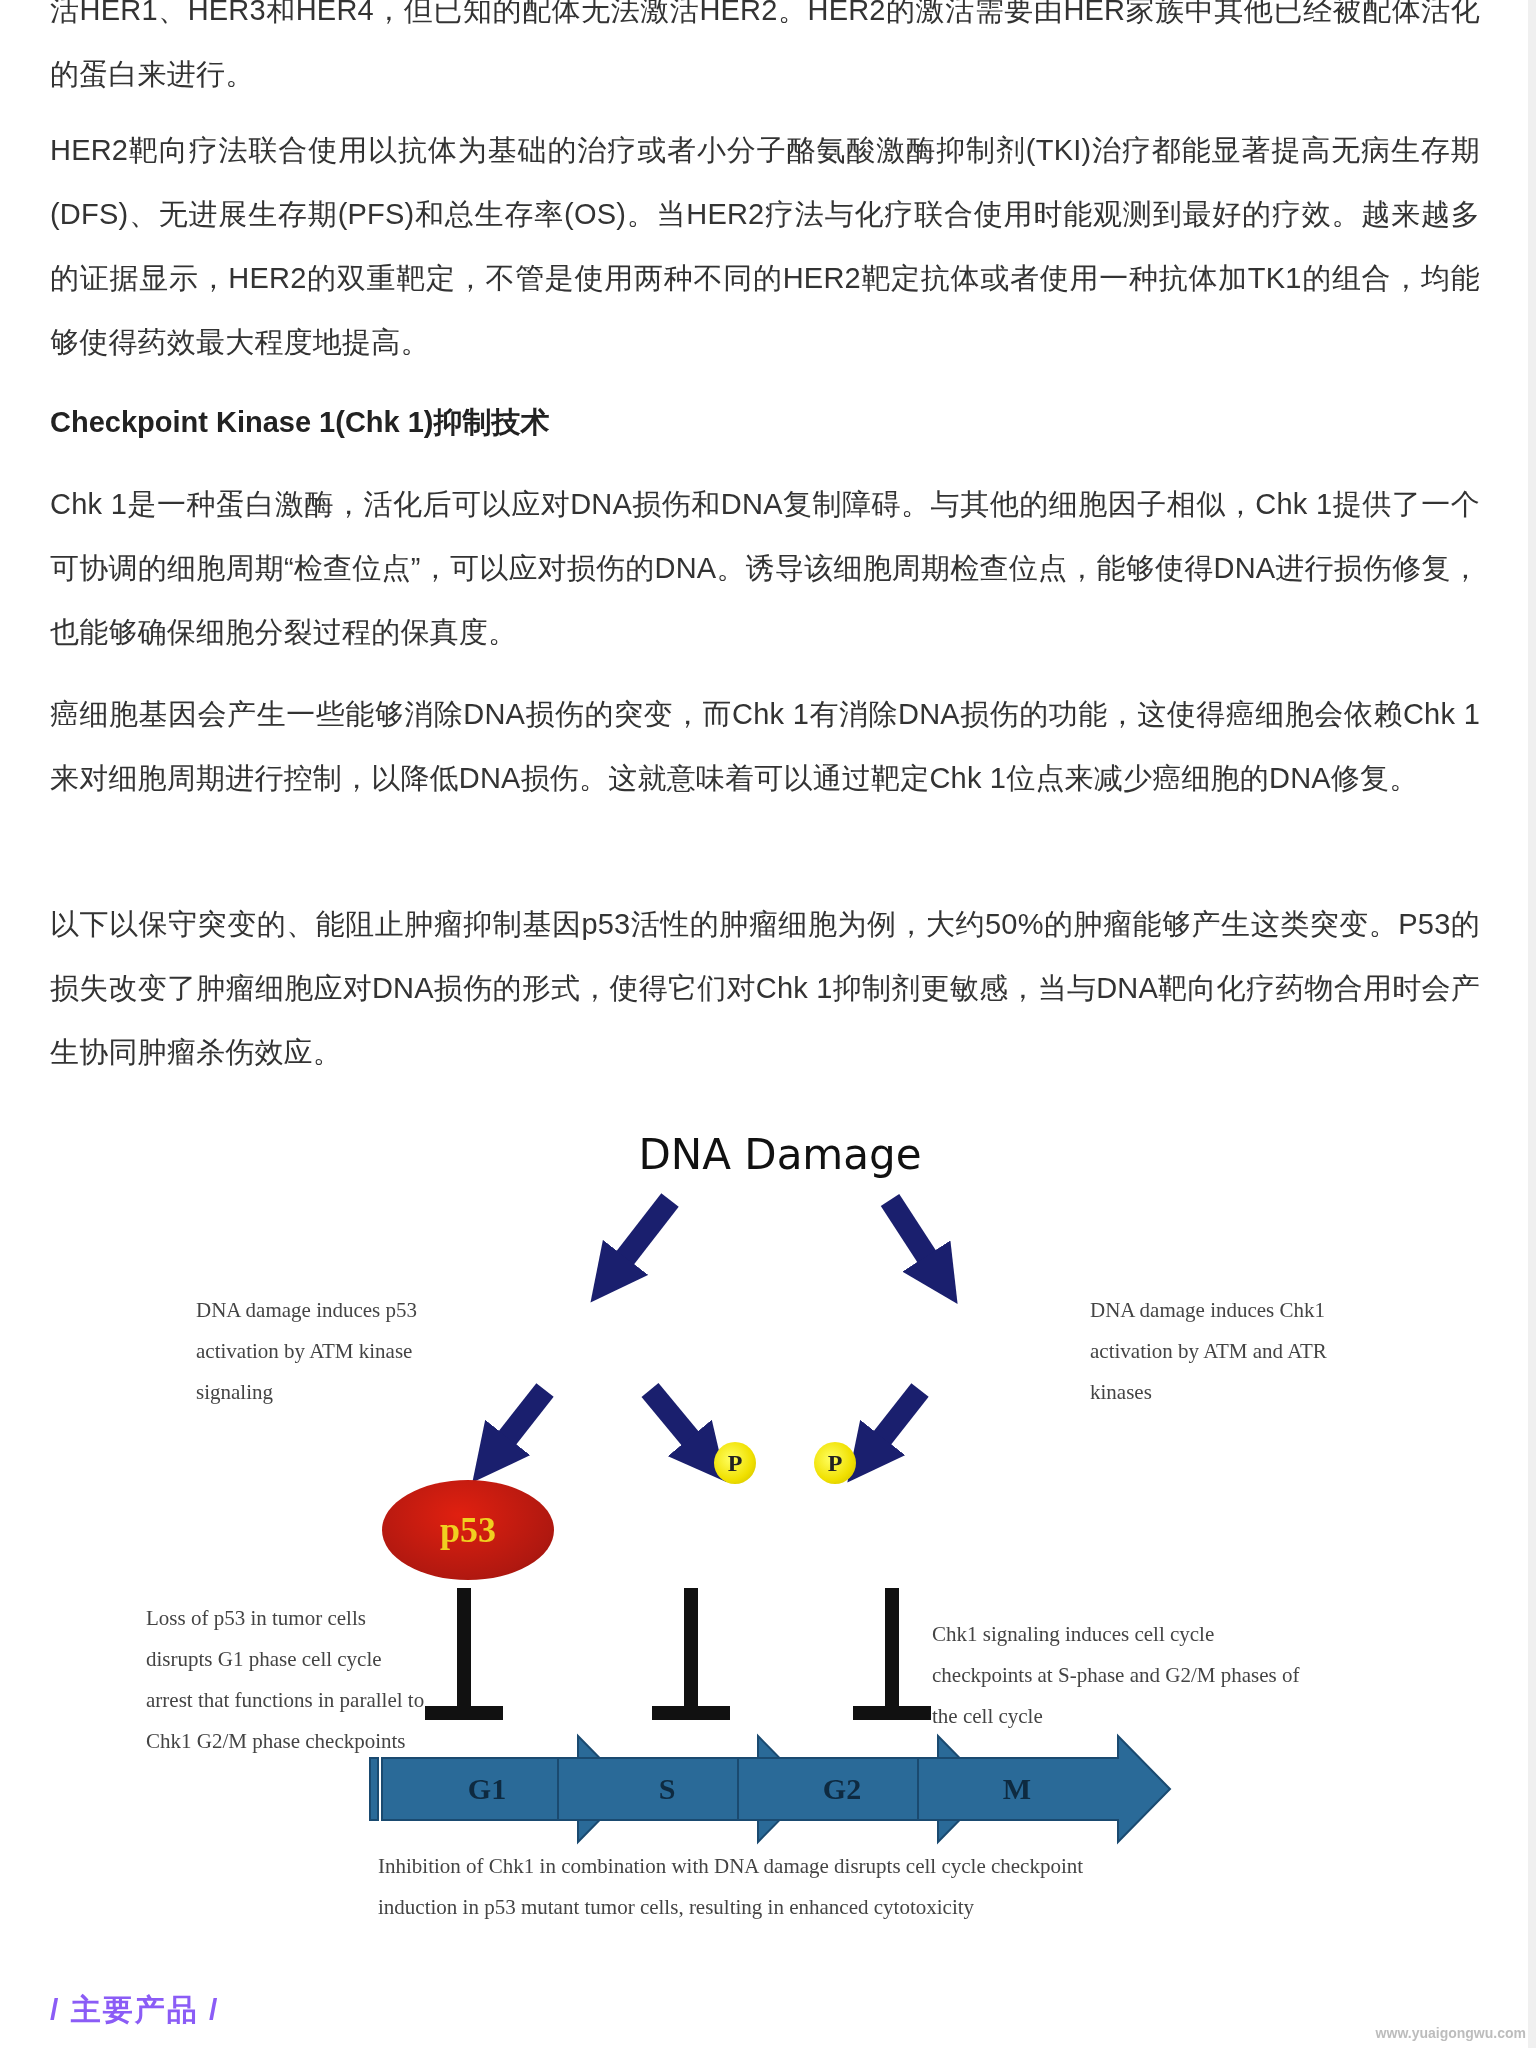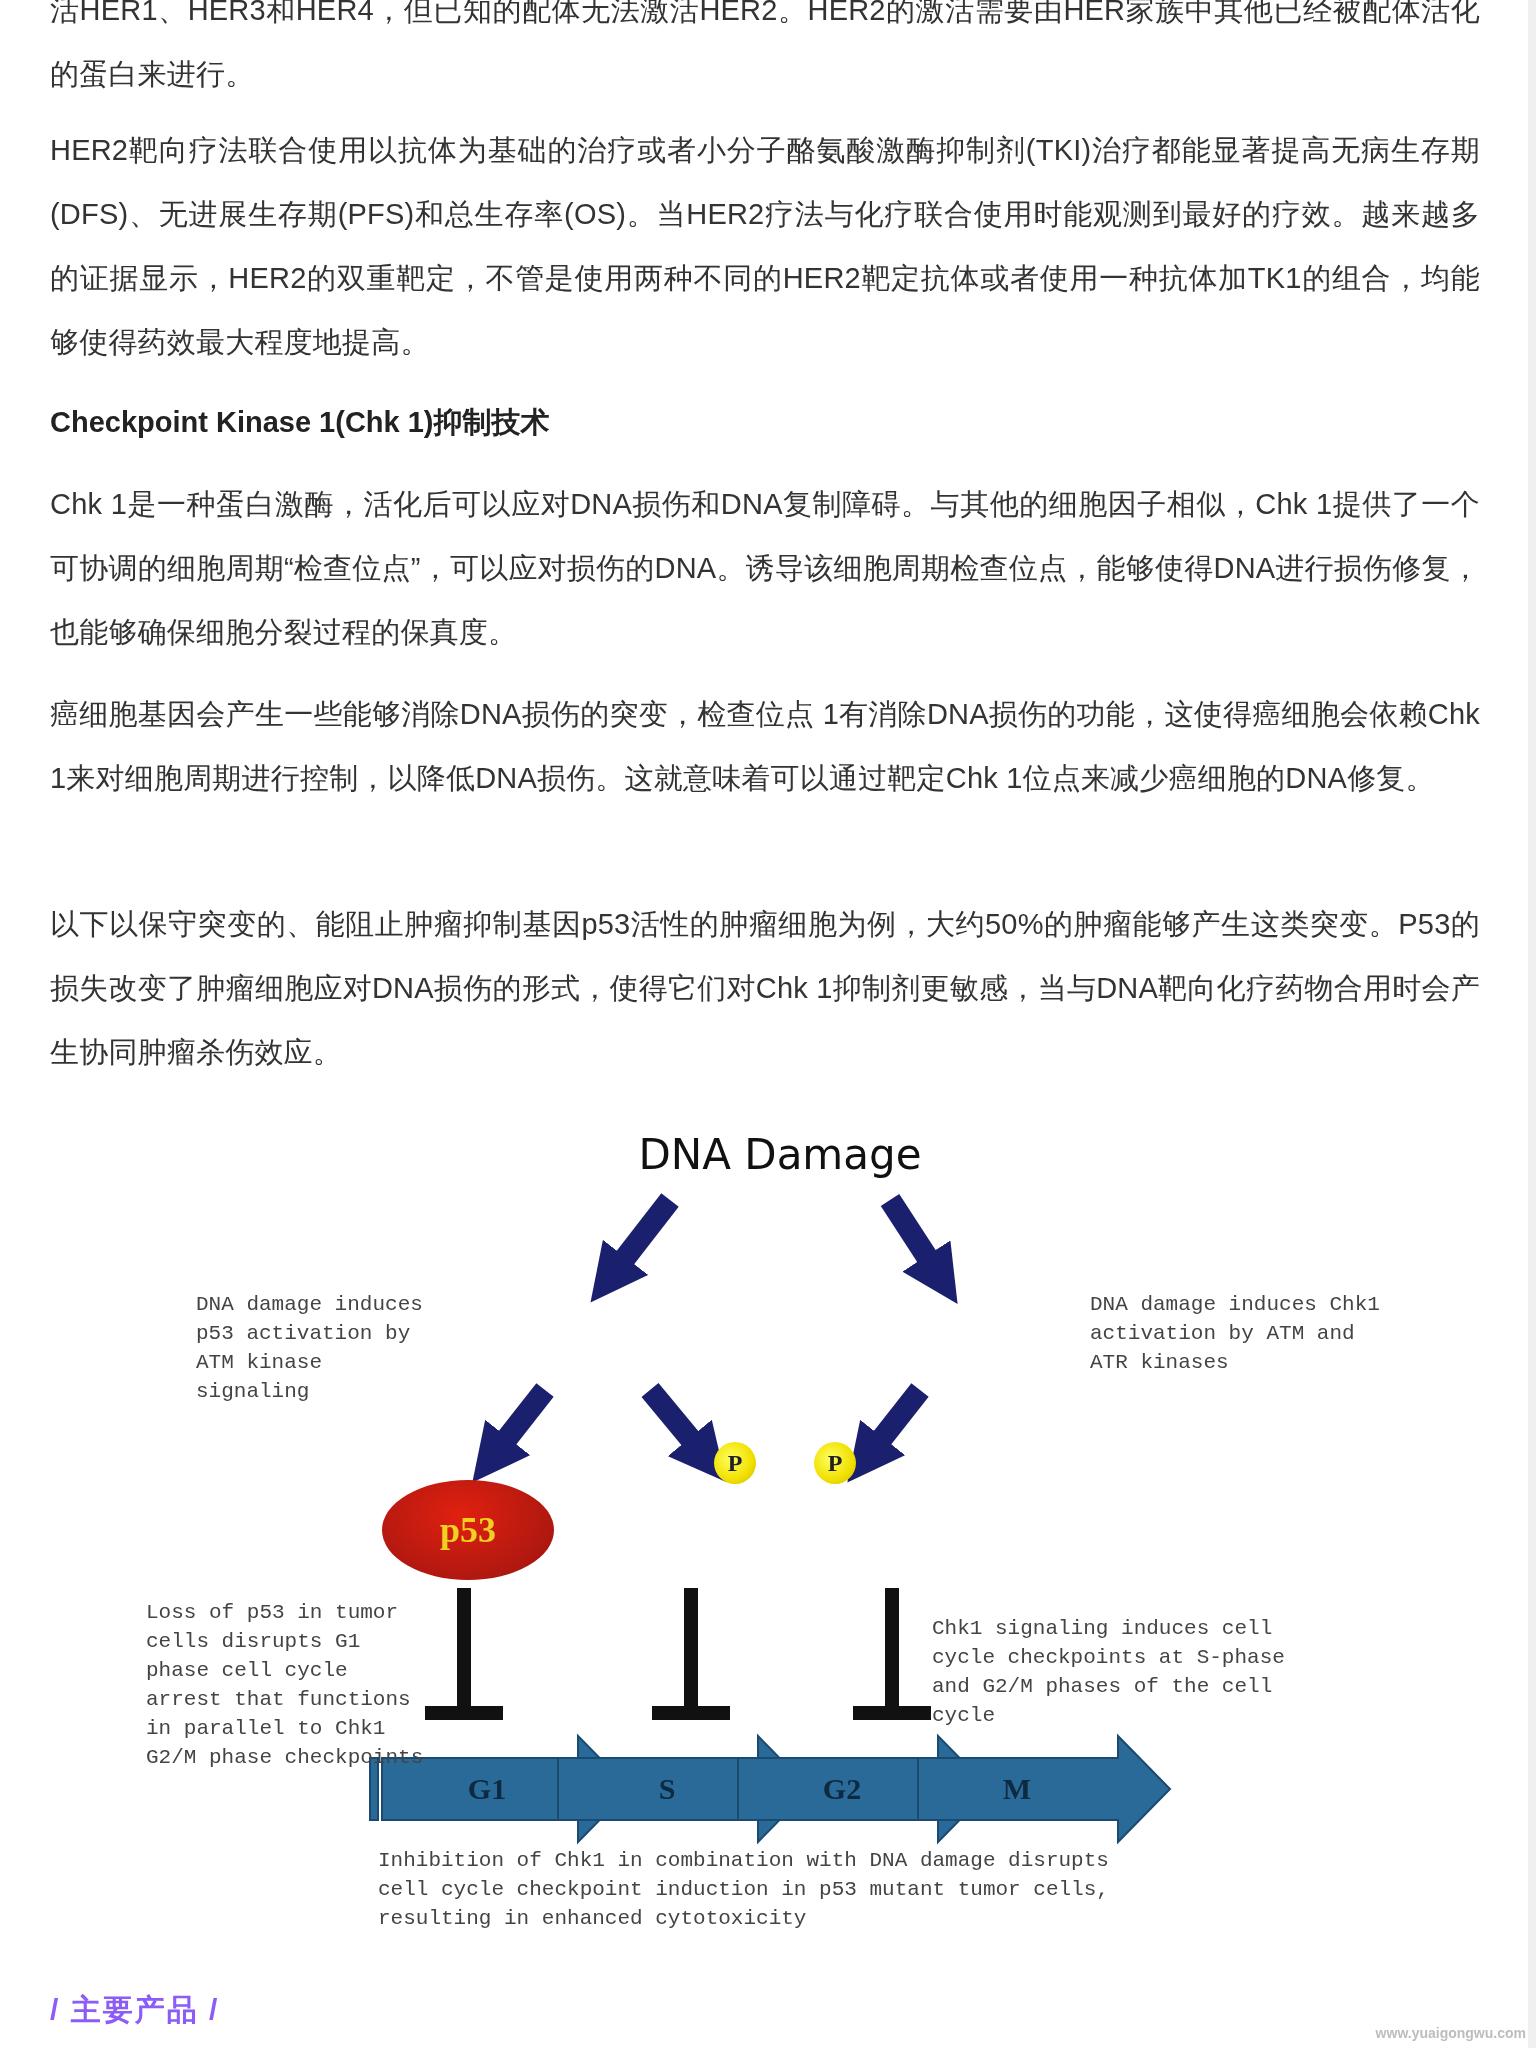--- a/index.html
+++ b/index.html
@@ -18,21 +18,21 @@
   }
   .heading {
     position: absolute; left: 0; font-size: 29px; font-weight: bold;
     line-height: 40px; color: #222;
   }
   .scrollbar {
     position: absolute; right: 0; top: 0; width: 8px; height: 2048px; background: #f0f0f0;
   }
   .figure { position: absolute; left: 130px; top: 1110px; width: 1300px; height: 830px; }
   .fig-title { position: absolute; left: 0; width: 1300px; top: 20px; text-align: center; font-size: 42px; color: #111; font-family: "DejaVu Sans", sans-serif; }
-  .fig-note { position: absolute; font-size: 21px; line-height: 29px; color: #444; font-family: Liberation Mono, monospace; }
+  .fig-note { position: absolute; font-size: 21px; line-height: 41px; color: #444; font-family: Liberation Serif, serif; }
   .ellipse {
     position: absolute; border-radius: 50%; display: flex; align-items: center; justify-content: center;
     font-family: "Liberation Serif", serif; font-weight: bold;
   }
   .atm, .atr {
     width: 230px; height: 82px;
     background: linear-gradient(#9c5cf0, #7550c8 55%, #5a5aa0);
     color: #1a1a3a; font-size: 34px;
   }
   .p53 { width: 172px; height: 100px; background: radial-gradient(ellipse at 45% 35%, #e02010, #b01810 70%, #901008); color: #f0d020; font-size: 36px; }
@@ -44,21 +44,21 @@
   .watermark { position: absolute; right: 10px; top: 2025px; font-size: 14px; color: #bdbdbd; font-weight: bold; font-family: "Liberation Sans", sans-serif; }
 </style>
 </head>
 <body>
 
 <div class="article">
   <p class="para" style="top:-22px;">活HER1、HER3和HER4，但已知的配体无法激活HER2。HER2的激活需要由HER家族中其他已经被配体活化的蛋白来进行。</p>
   <p class="para" style="top:118px;">HER2靶向疗法联合使用以抗体为基础的治疗或者小分子酪氨酸激酶抑制剂(TKI)治疗都能显著提高无病生存期(DFS)、无进展生存期(PFS)和总生存率(OS)。当HER2疗法与化疗联合使用时能观测到最好的疗效。越来越多的证据显示，HER2的双重靶定，不管是使用两种不同的HER2靶定抗体或者使用一种抗体加TK1的组合，均能够使得药效最大程度地提高。</p>
   <div class="heading" style="top:402px;">Checkpoint Kinase 1(Chk 1)抑制技术</div>
   <p class="para" style="top:472px;">Chk 1是一种蛋白激酶，活化后可以应对DNA损伤和DNA复制障碍。与其他的细胞因子相似，Chk 1提供了一个可协调的细胞周期“检查位点”，可以应对损伤的DNA。诱导该细胞周期检查位点，能够使得DNA进行损伤修复，也能够确保细胞分裂过程的保真度。</p>
-  <p class="para" style="top:682px;">癌细胞基因会产生一些能够消除DNA损伤的突变，检查位点 1有消除DNA损伤的功能，这使得癌细胞会依赖Chk 1来对细胞周期进行控制，以降低DNA损伤。这就意味着可以通过靶定Chk 1位点来减少癌细胞的DNA修复。</p>
+  <p class="para" style="top:682px;">癌细胞基因会产生一些能够消除DNA损伤的突变，而Chk 1有消除DNA损伤的功能，这使得癌细胞会依赖Chk 1来对细胞周期进行控制，以降低DNA损伤。这就意味着可以通过靶定Chk 1位点来减少癌细胞的DNA修复。</p>
   <p class="para" style="top:892px;">以下以保守突变的、能阻止肿瘤抑制基因p53活性的肿瘤细胞为例，大约50%的肿瘤能够产生这类突变。P53的损失改变了肿瘤细胞应对DNA损伤的形式，使得它们对Chk 1抑制剂更敏感，当与DNA靶向化疗药物合用时会产生协同肿瘤杀伤效应。</p>
 </div>
 
 <div class="figure">
   <div class="fig-title">DNA Damage</div>
 
   <svg width="1300" height="830" style="position:absolute;left:0;top:0;">
     <defs>
       <marker id="head" viewBox="0 0 10 10" refX="5" refY="5" markerWidth="2.6" markerHeight="2.6" orient="auto">
         <path d="M0,0 L10,5 L0,10 z" fill="#1a1f6e"></path>

